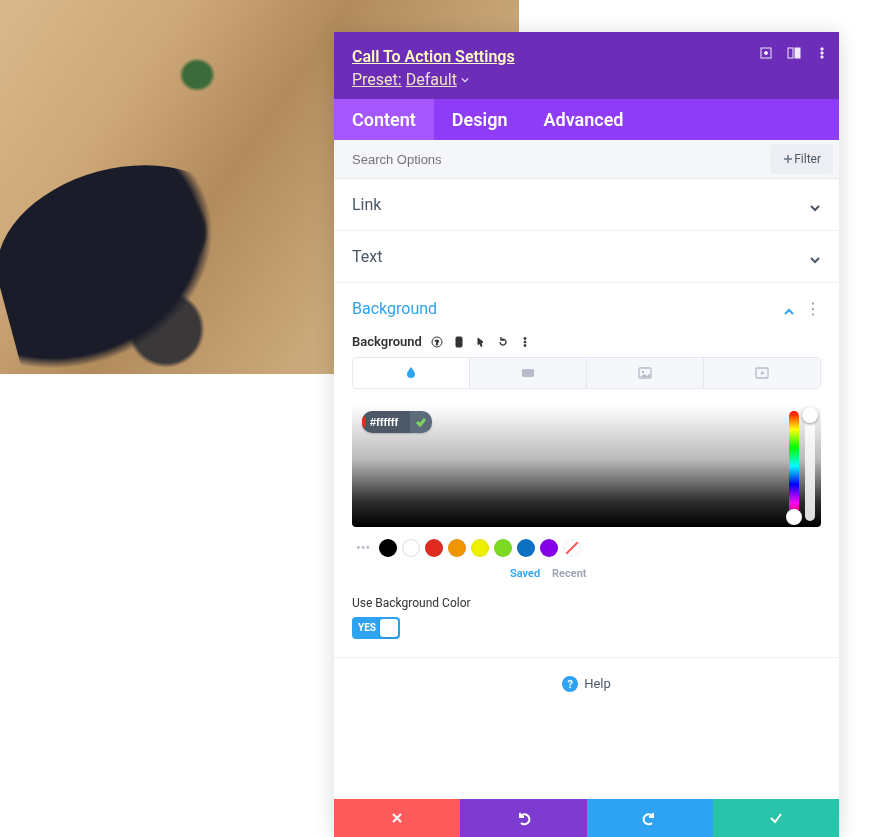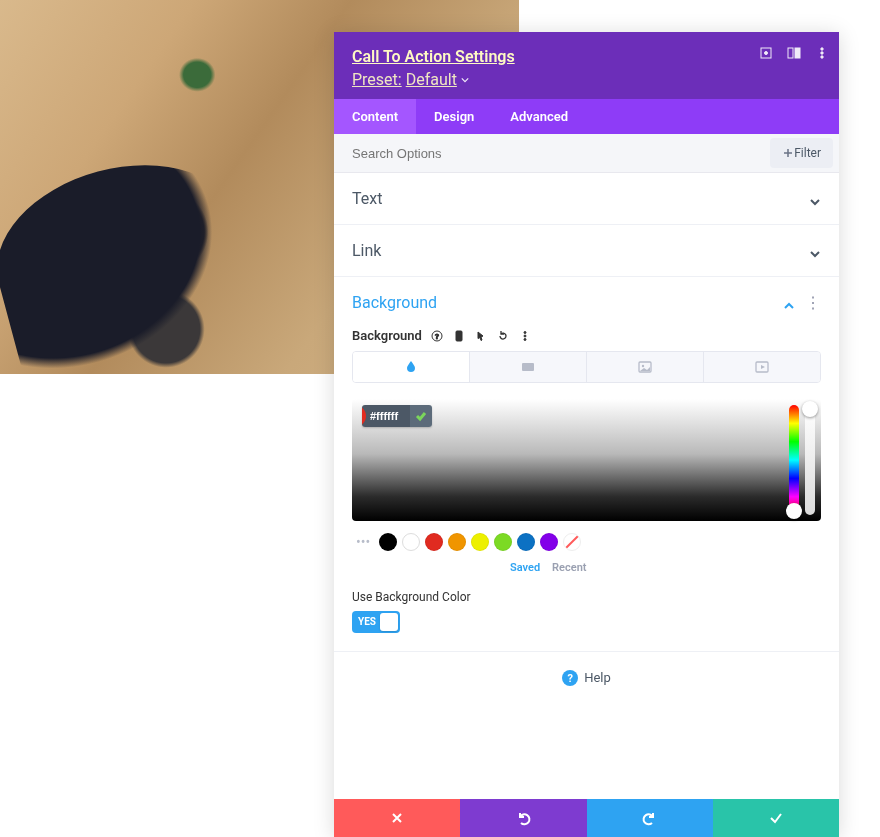--- a/index.html
+++ b/index.html
@@ -68,21 +68,21 @@
   .hicon { width:14px; height:14px; display:flex; align-items:center; justify-content:center; cursor:pointer; opacity:0.9;}
   .hicon svg { width:14px; height:14px; fill:#fff; stroke:#fff;}
 
   .tabs {
     background: #8e3cf7;
     display: flex;
   }
   .tab {
     padding: 10px 18px;
     color: #fff;
-    font-size: 13px;
+    font-size: 18px;
     font-weight: 600;
     cursor: pointer;
   }
   .tab.active { background: #a456ff; }
 
   .search-row {
     display:flex; align-items:center;
     background:#f5f6f9;
     border-bottom:1px solid #e8e8ee;
   }
@@ -275,30 +275,30 @@
           <path d="M6 2v8M2 6h8" stroke="#6a7385" stroke-width="1.5"></path>
         </svg>
       <span>Filter</span>
     </div>
   </div>
 
   <div class="content-scroll">
 
     <div class="section">
       <div class="section-head">
-        <div class="section-title">Text</div>
+        <div class="section-title">Link</div>
         <span class="chev"><svg viewBox="0 0 12 12">
               <path d="M2 4l4 4 4-4"></path>
             </svg></span>
       </div>
     </div>
 
     <div class="section">
       <div class="section-head">
-        <div class="section-title">Link</div>
+        <div class="section-title">Text</div>
         <span class="chev"><svg viewBox="0 0 12 12">
               <path d="M2 4l4 4 4-4"></path>
             </svg></span>
       </div>
     </div>
 
     <div class="section">
       <div class="section-head">
         <div class="section-title active">Background</div>
         <div class="section-head-right">
@@ -364,21 +364,21 @@
           <div class="bg-type-tab">
               <svg viewBox="0 0 16 16">
                 <rect x="2" y="3" width="12" height="10" rx="1" fill="none" stroke="#b7bcc9" stroke-width="1.3"></rect>
                 <path d="M7 6l4 2-4 2z"></path>
               </svg>
             </div>
         </div>
 
         <div class="picker-wrap">
           <div class="gradient-area">
-            <div class="hex-badge" style="position:absolute; left:10px; top:6px;">
+            <div class="hex-badge" style="position:absolute; left:10px; top:6px;border-radius:10px;">
               <div class="num-circle">1</div>
               <input class="hex-input" value="#ffffff" style="">
               <div class="hex-ok">
                   <svg viewBox="0 0 12 12">
                     <path d="M2 6l3 3 5-6"></path>
                   </svg>
                 </div>
             </div>
             <div class="sliders">
               <div class="vslider hue">

